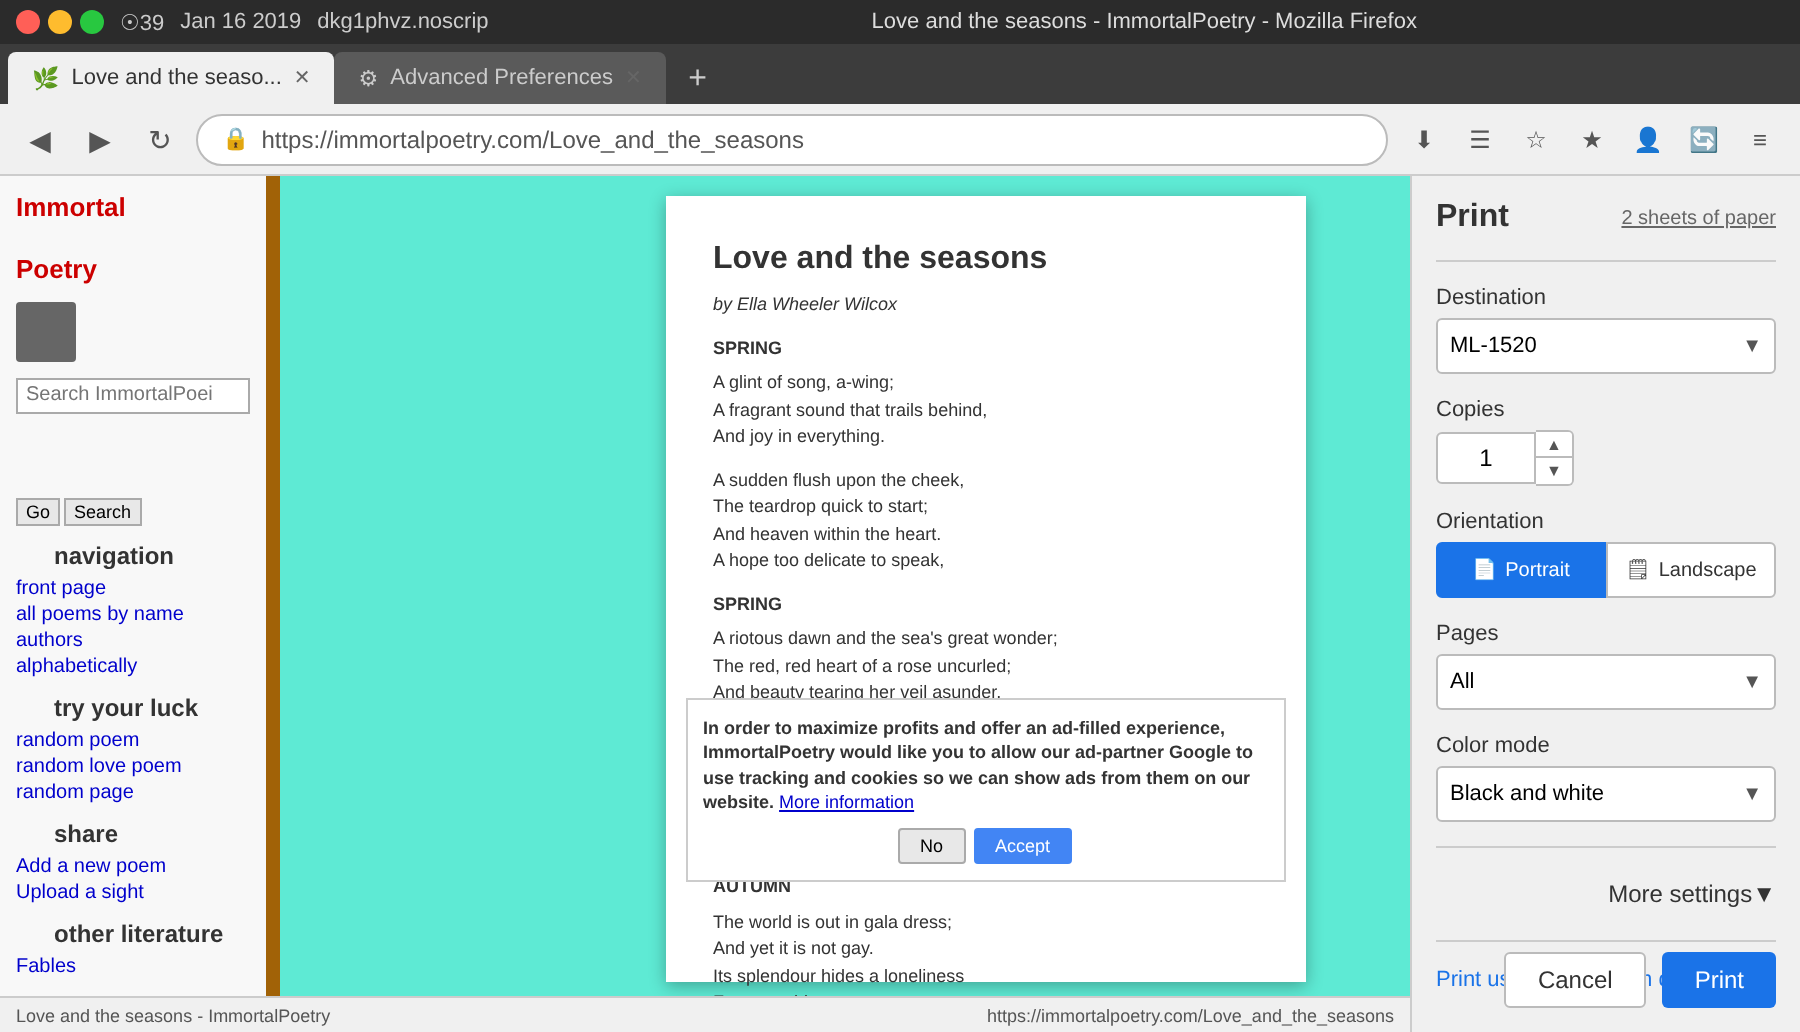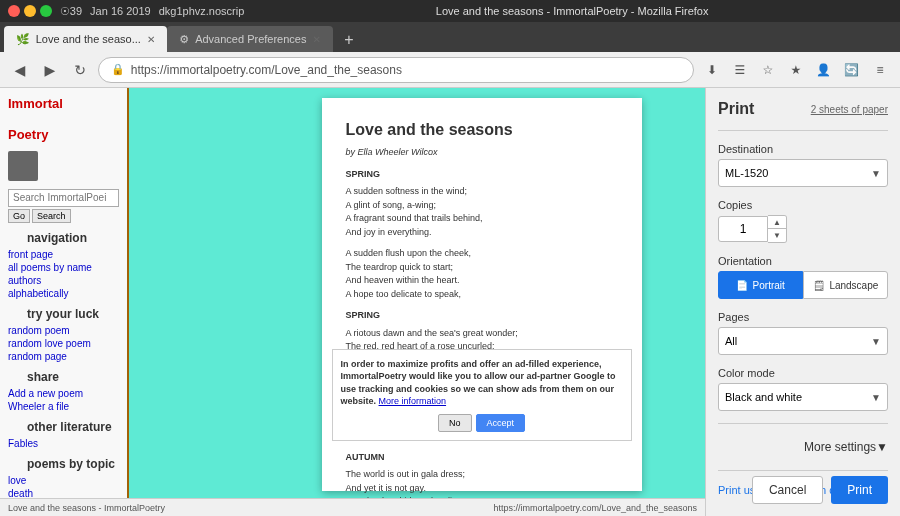--- a/index.html
+++ b/index.html
@@ -77,34 +77,34 @@
     
     .content-area {
       display: flex;
       height: calc(516px - 22px - 30px - 36px);
       background: #fff;
       position: relative;
     }
 
     
     .sidebar {
-      width: 129px;
+      width: 140px;
       background: #f8f8f8;
-      border-right: 2px solid #a16207;
+      border-right: 7px solid #a16207;
       padding: 8px;
       font-size: 11px;
       overflow: hidden;
     }
     .sidebar-logo { font-weight: bold; font-size: 13px; color: #c00; line-height: 1.2; margin-bottom: 8px; }
     .sidebar-logo span { color: #333; font-size: 10px; display: block; }
     .sidebar-section { margin-top: 8px; }
     .sidebar-section-title { font-weight: bold; color: #333; margin-bottom: 4px; font-size: 12px; margin-left: 19px; }
     .sidebar-search { display: flex; flex-direction: column; gap: 2px; margin-bottom: 4px; }
     .sidebar-search input { width: 100%; height: 18px; font-size: 10px; border: 1px solid #aaa; padding: 0 4px; }
-    .sidebar-search-btns { display: flex; gap: 2px; }
+    .sidebar-search-btns { display: flex; gap: 2px; margin-top: 40px; }
     .sidebar-search-btns button { font-size: 9px; padding: 1px 4px; cursor: pointer; background: #e8e8e8; border: 1px solid #aaa; }
     .sidebar-link { color: #00c; cursor: pointer; font-size: 10px; display: block; margin: 2px 0; text-decoration: none; }
 
     
     .print-dialog {
       position: absolute;
       top: 0;
       right: 0;
       width: 195px;
       height: 100%;
@@ -315,21 +315,21 @@
     <div class="sidebar-section">
       <div class="sidebar-section-title">try your luck</div>
       <a class="sidebar-link">random poem</a>
       <a class="sidebar-link">random love poem</a>
       <a class="sidebar-link">random page</a>
     </div>
 
     <div class="sidebar-section">
       <div class="sidebar-section-title">share</div>
       <a class="sidebar-link">Add a new poem</a>
-      <a class="sidebar-link">Wheeler a file</a>
+      <a class="sidebar-link">Upload a sight</a>
     </div>
 
     <div class="sidebar-section">
       <div class="sidebar-section-title">other literature</div>
       <a class="sidebar-link">Fables</a>
     </div>
 
     <div class="sidebar-section">
       <div class="sidebar-section-title">poems by topic</div>
       <a class="sidebar-link">love</a>
@@ -341,21 +341,20 @@
     </div>
   </div>
 
   <div class="poem-wrapper">
     <div class="poem-page">
       <div class="poem-title">Love and the seasons</div>
       <div class="poem-author">by Ella Wheeler Wilcox</div>
 
       <div class="poem-season">SPRING</div>
       <div class="poem-stanza">
-        <span class="poem-line">A sudden softness in the wind;</span>
         <span class="poem-line">A glint of song, a-wing;</span>
         <span class="poem-line">A fragrant sound that trails behind,</span>
         <span class="poem-line">And joy in everything.</span>
       </div>
       <div class="poem-stanza">
         <span class="poem-line">A sudden flush upon the cheek,</span>
         <span class="poem-line">The teardrop quick to start;</span>
         <span class="poem-line">And heaven within the heart.</span>
         <span class="poem-line">A hope too delicate to speak,</span>
       </div>

